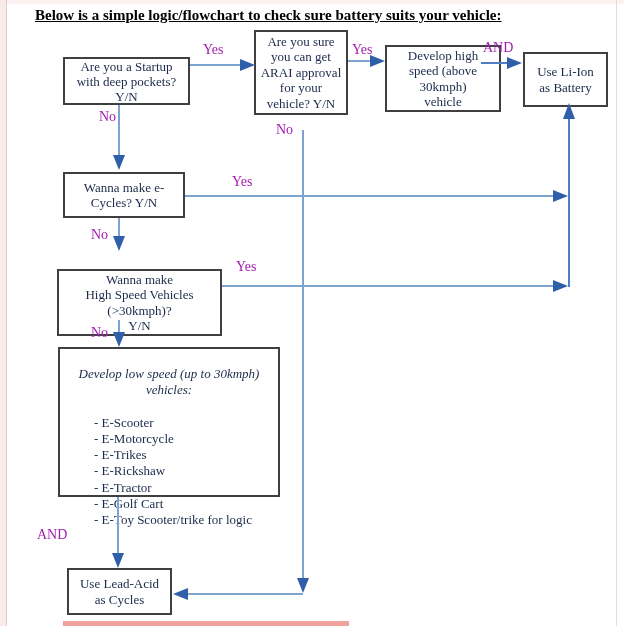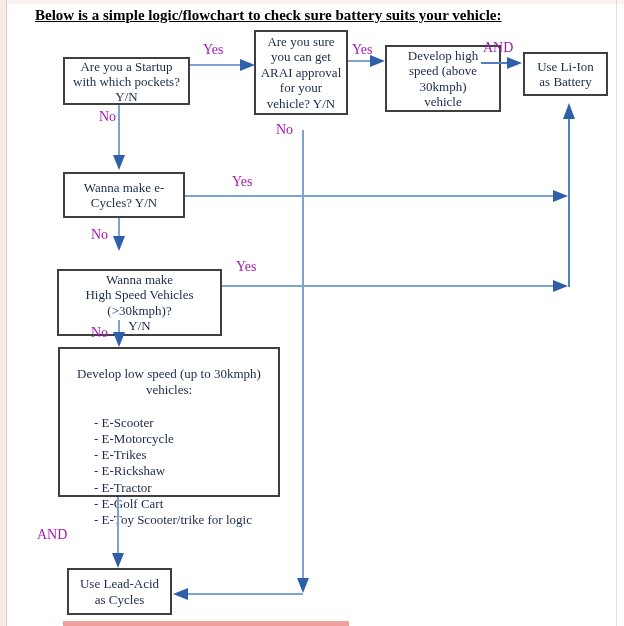--- a/index.html
+++ b/index.html
@@ -16,28 +16,28 @@
   .title { left:35px; top:7px; width:560px; color:#000;
            font-weight:bold; font-size:15px; text-decoration:underline; }
 
   .box { border:2px solid #3f3f3f; background:#fff; color:#1b2a4a;
          font-size:13px; line-height:15.5px; text-align:center; white-space:pre-line;
          display:flex; align-items:center; justify-content:center; }
 
   .box-startup   { left:63px;  top:57px;  width:127px; height:48px; line-height:15px; }
   .box-arai      { left:254px; top:30px;  width:94px;  height:85px; }
   .box-devhigh   { left:385px; top:45px;  width:116px;  height:67px; }
-  .box-liion     { left:523px; top:52px;  width:85px;  height:44px; }
+  .box-liion     { left:523px; top:52px;  width:85px;  height:55px; }
   .box-ecycles   { left:63px;  top:172px; width:122px; height:46px; }
   .box-highspeed { left:57px;  top:269px; width:165px; height:67px; }
   .box-leadacid  { left:67px;  top:568px; width:105px; height:47px; }
 
   .box-lowspeed  { left:58px; top:347px; width:222px; height:150px;
                    display:block; padding-top:1px; line-height:16.2px; }
-  .ls-head { text-align:center; white-space:pre-line; }
+  .ls-head { text-align:center; white-space:pre-line;font-style:italic; }
   .ls-list { text-align:left; padding-left:34px; white-space:pre-line; }
 
   .lbl { color:#a21caf; font-size:14px; line-height:15px; }
 
   .shaft-h { height:2px; background:#7da3d1; }
   .shaft-v { width:2px;  background:#7da3d1; }
   .shaft-strong { background:#4f7fc1; }
 
   .ah { width:0; height:0; }
   .ah-r { border-top:6px solid transparent; border-bottom:6px solid transparent; border-left:15px solid #2f5fa9; }
@@ -49,21 +49,21 @@
 <body>
 
 <div class="abs top-strip"></div>
 <div class="abs left-strip"></div>
 <div class="abs right-line"></div>
 <div class="abs bottom-bar"></div>
 
 <div class="abs title">Below is a simple logic/flowchart to check sure battery suits your vehicle:</div>
 
 <div class="abs box box-startup">Are you a Startup
-with which pockets?
+with deep pockets?
 Y/N</div>
 <div class="abs box box-arai">Are you sure
 you can get
 ARAI approval
 for your
 vehicle? Y/N</div>
 <div class="abs box box-devhigh">Develop high
 speed (above
 30kmph)
 vehicle</div>

